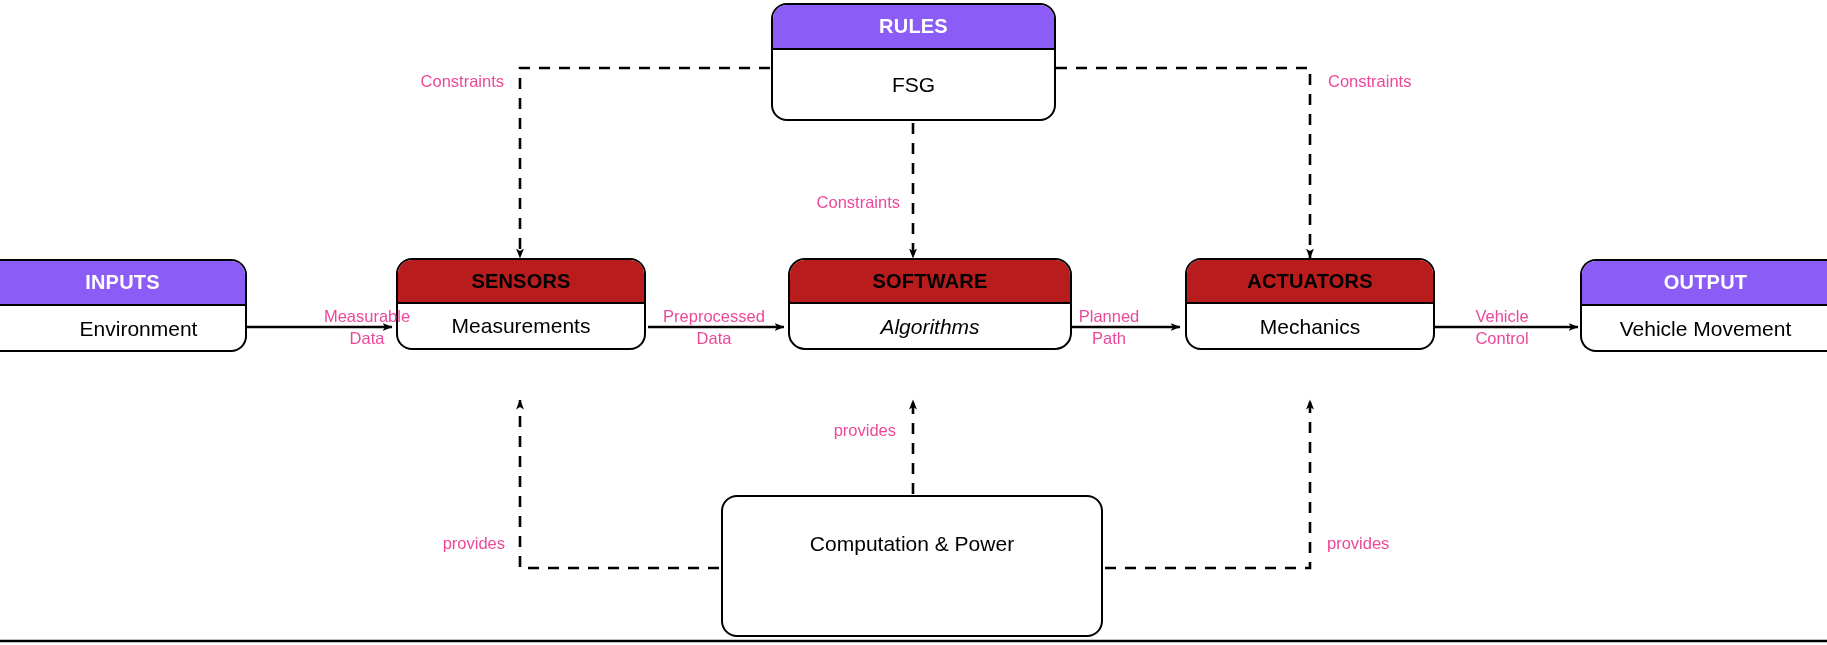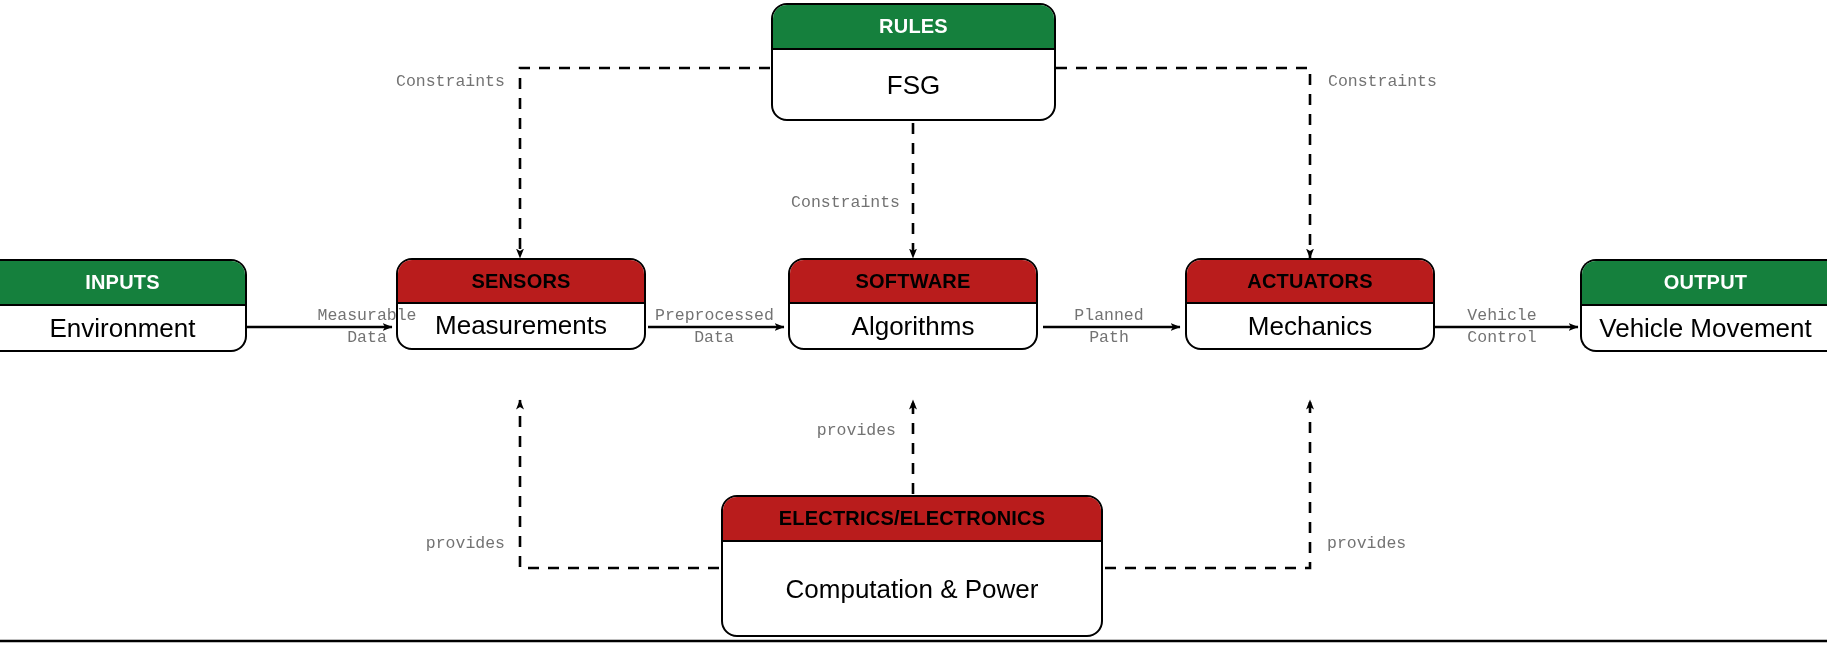--- a/index.html
+++ b/index.html
@@ -39,47 +39,46 @@
     display: flex;
     align-items: center;
     justify-content: center;
     font-weight: bold;
     font-size: 20px;
     letter-spacing: 0.2px;
     border-bottom: 2.5px solid #000000;
     white-space: nowrap;
   }
   .node.red .hdr {
-    background: #15803d;
+    background: #8b5cf6;
     color: #ffffff;
   }
   .node.plain .hdr {
     background: #b91c1c;
     color: #000000;
   }
   .node .body {
     box-sizing: border-box;
     width: 100%;
     display: flex;
     align-items: center;
     justify-content: center;
-    font-size: 26px;
+    font-size: 21px;
     color: #000000;
     white-space: nowrap;
   }
   .edge-label {
     position: absolute;
     font-size: 16.5px;
-    color: #737373;
+    color: #ec4899;
     text-align: center;
     line-height: 1.32;
     white-space: nowrap;
     z-index: 6;
     background: transparent;
-    font-family: Liberation Mono, monospace;
   }
   .edge-label.two-line { line-height: 1.35; }
 </style>
 </head>
 <body>
 
 <div id="canvas">
 
   <svg id="svg-layer" viewBox="0 0 1827 645" xmlns="http://www.w3.org/2000/svg">
     <defs>
@@ -108,39 +107,39 @@
 
     <path d="M 1105,568 L 1310,568 L 1310,400" fill="none" stroke="#000000" stroke-width="2.6" stroke-dasharray="11,9" marker-end="url(#arwd)"></path>
 
     <line x1="0" y1="641" x2="1827" y2="641" stroke="#000000" stroke-width="2.4"></line>
   </svg>
 
   <div class="node red" style="left:0px; top:259px; width:247px; height:93px; border-left:none; border-radius:0 16px 16px 0;">
     <div class="hdr" style="height:45px;">
       <span>INPUTS</span>
     </div>
-    <div class="body" style="height:45px;">
+    <div class="body" style="height:45px;margin-left:16px;">
       <span>Environment</span>
     </div>
   </div>
 
   <div class="node plain" style="left:396px; top:258px; width:250px; height:92px;">
     <div class="hdr" style="height:44px;">
       <span>SENSORS</span>
     </div>
     <div class="body" style="height:43px;border-radius:18px;">
       <span>Measurements</span>
     </div>
   </div>
 
-  <div class="node plain" style="left:788px; top:258px; width:250px; height:92px;">
+  <div class="node plain" style="left:788px; top:258px; width:284px; height:92px;border-radius:17px;">
     <div class="hdr" style="height:44px;">
       <span>SOFTWARE</span>
     </div>
-    <div class="body" style="height:45px;">
+    <div class="body" style="height:45px;font-style:italic;">
       <span>Algorithms</span>
     </div>
   </div>
 
   <div class="node plain" style="left:1185px; top:258px; width:250px; height:92px;">
     <div class="hdr" style="height:44px;">
       <span>ACTUATORS</span>
     </div>
     <div class="body" style="height:45px;">
       <span>Mechanics</span>
@@ -159,23 +158,20 @@
   <div class="node red" style="left:771px; top:3px; width:285px; height:118px;">
     <div class="hdr" style="height:45px;">
       <span>RULES</span>
     </div>
     <div class="body" style="height:70px;">
       <span>FSG</span>
     </div>
   </div>
 
   <div class="node plain" style="left:721px; top:495px; width:382px; height:142px;">
-    <div class="hdr" style="height:45px;">
-      <span>ELECTRICS/ELECTRONICS</span>
-    </div>
     <div class="body" style="height:94px;">
       <span>Computation &amp; Power</span>
     </div>
   </div>
 
   <div class="edge-label two-line" style="left:271px; top:305px; width:100px;margin-left:46px;">
     <div>Measurable</div>
     <div>Data</div>
   </div>
 

